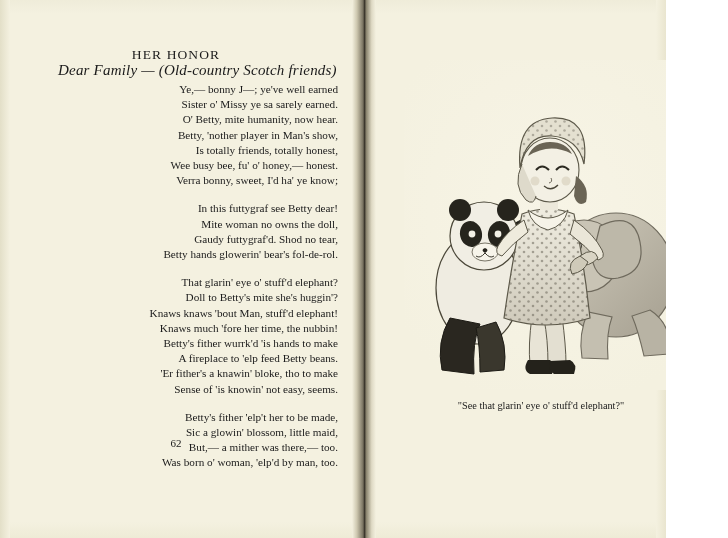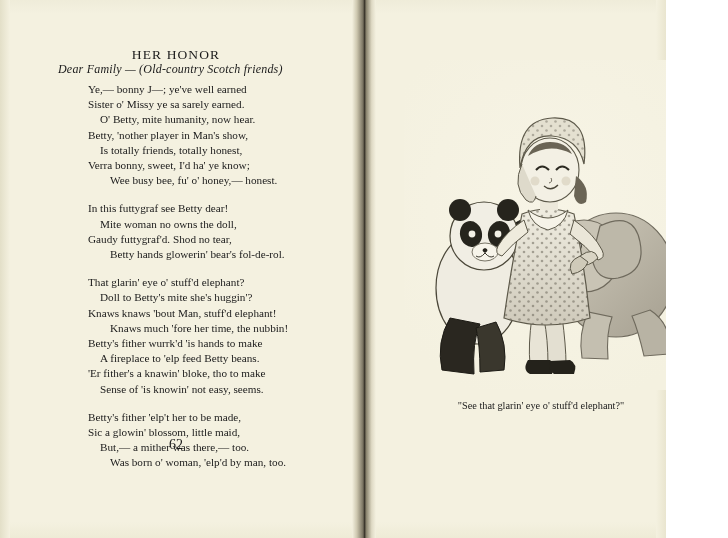--- a/index.html
+++ b/index.html
@@ -66,44 +66,44 @@
     width: 352px;
     text-align: center;
     font-size: 13.5px;
     letter-spacing: 1.1px;
     font-variant: small-caps;
   }
   .dedication {
     position: absolute;
     top: 62px;
     left: 58px;
-    font-size: 12px;
+    font-size: 15px;
     font-style: italic;
     letter-spacing: 0.2px;
     white-space: nowrap;
   }
   .poem-body {
     position: absolute;
     top: 82px;
     left: 88px;
     width: 250px;
     font-size: 11.2px;
     line-height: 15.2px;
   }
   .stanza { margin: 0 0 13px 0; }
-  .ln { white-space: pre; display: block; }
+  .ln { white-space: pre; display: block; text-align: right; }
   .ind1 { padding-left: 12px; }
   .ind2 { padding-left: 22px; }
   .folio {
     position: absolute;
     top: 437px;
     left: 0;
     width: 352px;
     text-align: center;
-    font-size: 14px;
+    font-size: 11px;
   }
 
   
   .recto {
     position: absolute;
     top: 0; left: 376px;
     width: 352px;
     height: 538px;
   }
   .plate {
@@ -136,22 +136,22 @@
   <div class="verso">
     <div class="poem-title">HER HONOR</div>
     <div class="dedication">Dear Family — (Old-country Scotch friends)</div>
     <div class="poem-body">
         <p class="stanza">
           <span class="ln">Ye,— bonny J—; ye've well earned</span>
           <span class="ln">Sister o' Missy ye sa sarely earned.</span>
           <span class="ln ind1">O' Betty, mite humanity, now hear.</span>
           <span class="ln">Betty, 'nother player in Man's show,</span>
           <span class="ln ind1">Is totally friends, totally honest,</span>
+          <span class="ln ind2">Wee busy bee, fu' o' honey,— honest.</span>
           <span class="ln">Verra bonny, sweet, I'd ha' ye know;</span>
-          <span class="ln ind2">Wee busy bee, fu' o' honey,— honest.</span>
         </p>
         <p class="stanza">
           <span class="ln">In this futtygraf see Betty dear!</span>
           <span class="ln ind1">Mite woman no owns the doll,</span>
           <span class="ln">Gaudy futtygraf'd. Shod no tear,</span>
           <span class="ln ind2">Betty hands glowerin' bear's fol-de-rol.</span>
         </p>
         <p class="stanza">
           <span class="ln">That glarin' eye o' stuff'd elephant?</span>
           <span class="ln ind1">Doll to Betty's mite she's huggin'?</span>

